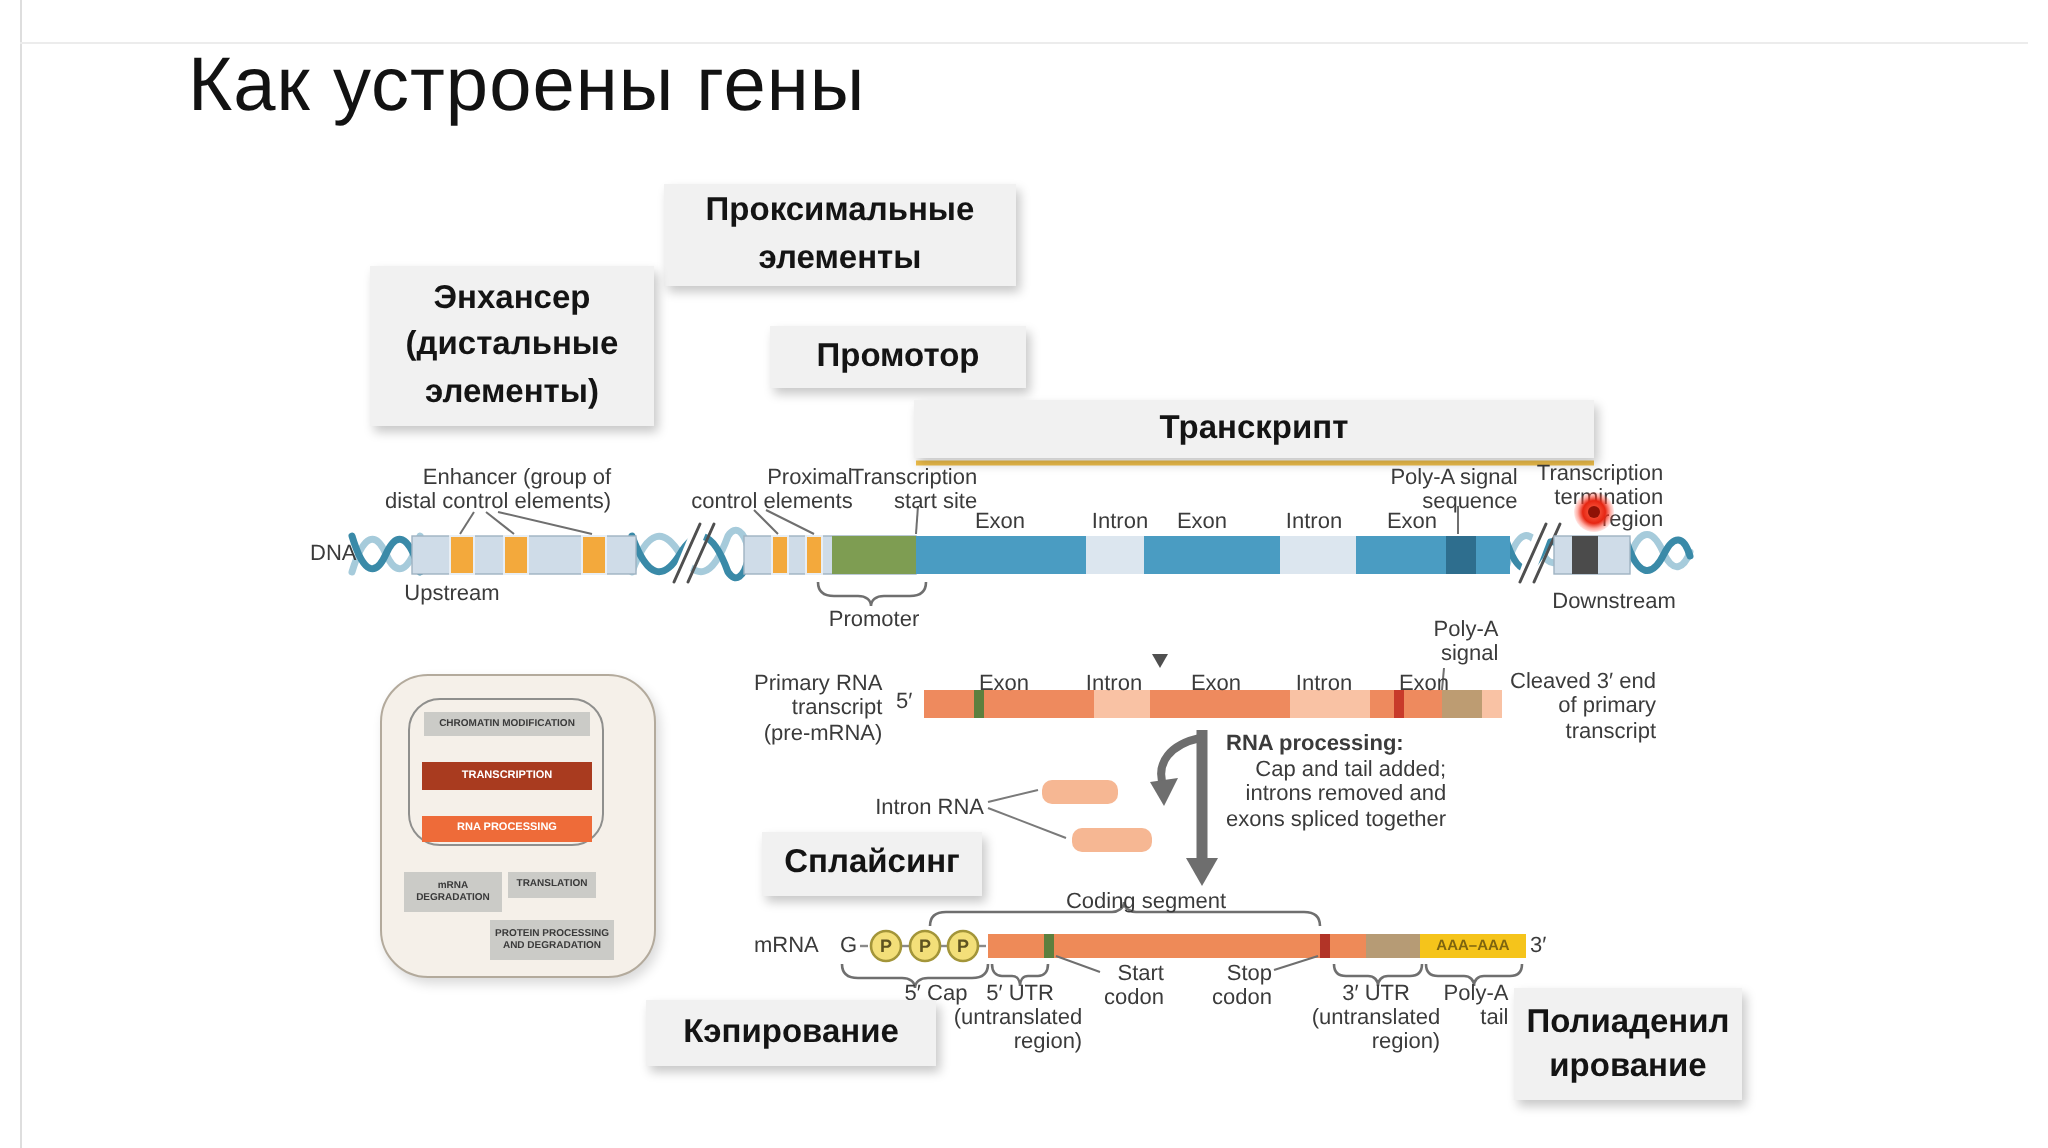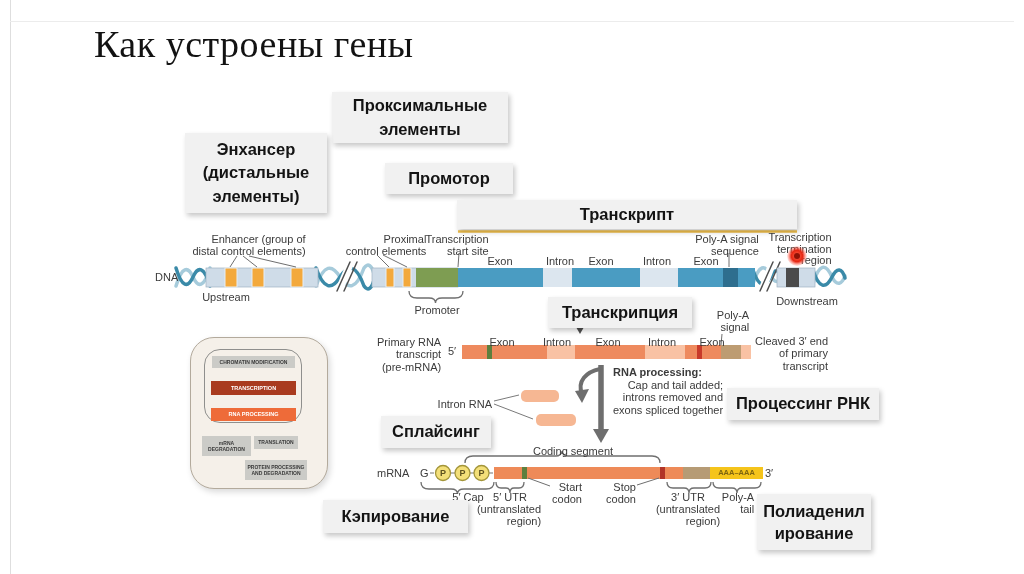--- a/index.html
+++ b/index.html
@@ -1,18 +1,18 @@
 <!DOCTYPE html>
 <html><head>
 <meta charset="utf-8">
 <style>
   html,body{margin:0;padding:0;background:#ffffff;}
   #slide{position:relative;width:1024px;height:574px;background:#ffffff;overflow:hidden;
          font-family:"Liberation Sans",sans-serif;}
-  .title{position:absolute;left:94px;top:22px;font-family:Liberation Serif, serif;
+  .title{position:absolute;left:94px;top:22px;font-family:Liberation Sans, sans-serif;
          font-size:38px;color:#121212;letter-spacing:0.5px;white-space:nowrap;}
   .t{position:absolute;font-size:11px;line-height:1.12;color:#3b3b3b;white-space:nowrap;text-align:right;}
   .cx{transform:translateX(-50%);text-align:right;}
   .tr{text-align:right;}
   .b{font-weight:bold;}
   .rubox{position:absolute;background:#f1f1f1;color:#141414;font-weight:bold;font-size:16.5px;
          line-height:1.4;display:flex;align-items:center;justify-content:center;text-align:center;
          box-shadow:2px 3px 5px rgba(0,0,0,0.22);padding:0 6px;box-sizing:border-box;}
   .fb{position:absolute;background:#cbcbc7;color:#3a3a3a;font-weight:bold;font-size:5px;
       line-height:1.25;display:flex;align-items:center;justify-content:center;text-align:center;
@@ -265,22 +265,20 @@
   <div class="fb red" style="left:211px;top:381px;width:85px;height:14px">TRANSCRIPTION</div>
   <div class="fb orange" style="left:211px;top:408px;width:85px;height:13px">RNA PROCESSING</div>
   <div class="fb" style="left:202px;top:436px;width:49px;height:20px">mRNA DEGRADATION</div>
   <div class="fb" style="left:254px;top:436px;width:44px;height:13px">TRANSLATION</div>
   <div class="fb" style="left:245px;top:460px;width:62px;height:20px">PROTEIN PROCESSING AND DEGRADATION</div>
 
   <div class="rubox" style="left:332px;top:92px;width:176px;height:51px">Проксимальные элементы</div>
   <div class="rubox" style="left:185px;top:133px;width:142px;height:80px">Энхансер (дистальные элементы)</div>
   <div class="rubox" style="left:385px;top:163px;width:128px;height:31px">Промотор</div>
   <div class="rubox" style="left:457px;top:200px;width:340px;height:29px">Транскрипт</div>
-  <div class="rubox" style="left:548px;top:297px;width:144px;height:31px">Транскрипция</div>
-  <div class="rubox" style="left:727px;top:388px;width:152px;height:32px">Процессинг РНК</div>
   <div class="rubox" style="left:323px;top:500px;width:145px;height:33px">Кэпирование</div>
   <div class="rubox" style="left:381px;top:416px;width:110px;height:32px">Сплайсинг</div>
   <div class="rubox" style="left:757px;top:494px;width:114px;height:56px;line-height:1.35">Полиаденил ирование</div>
 
   <div class="laser">
     <div class="laser-core"></div>
   </div>
 </div>
 
 </body></html>

